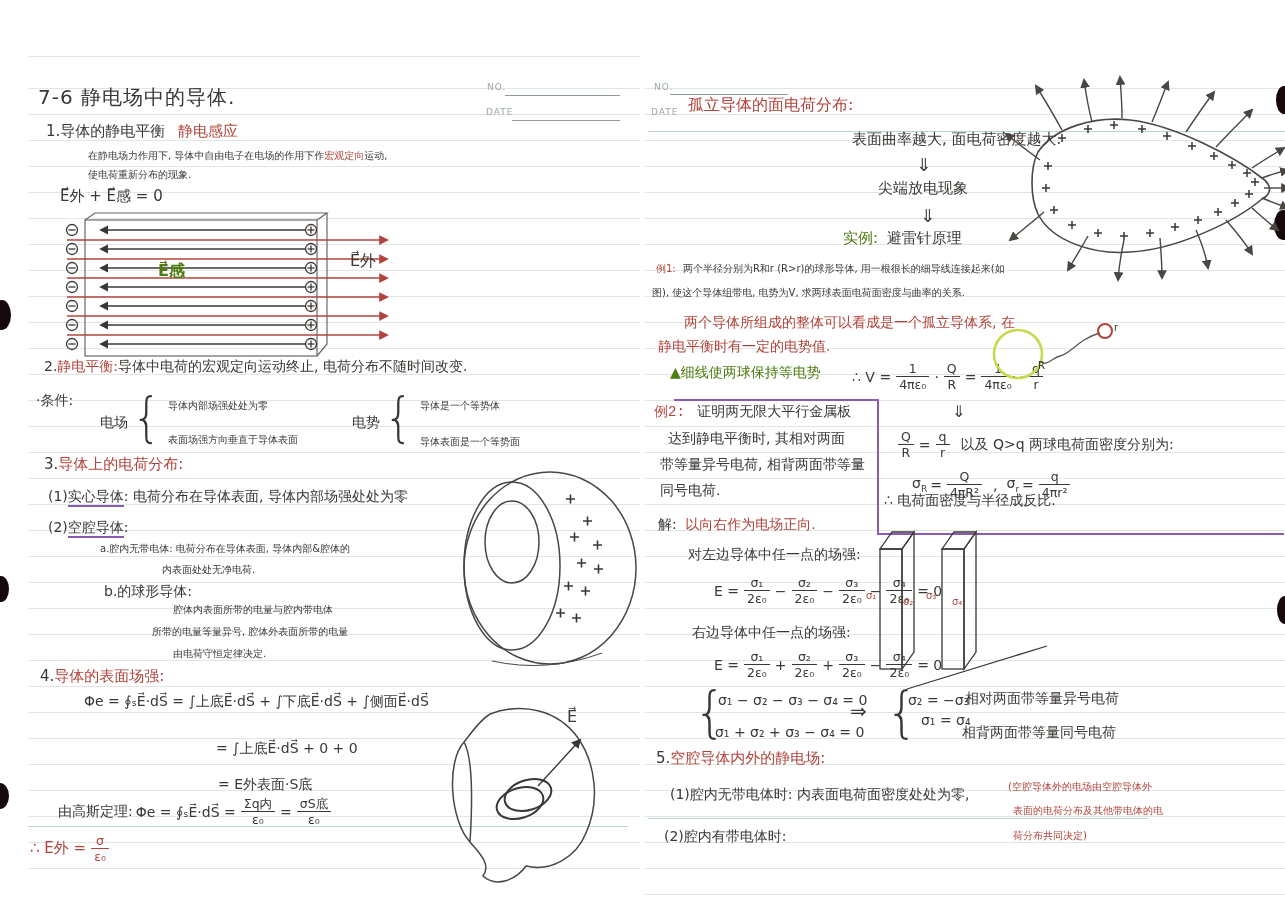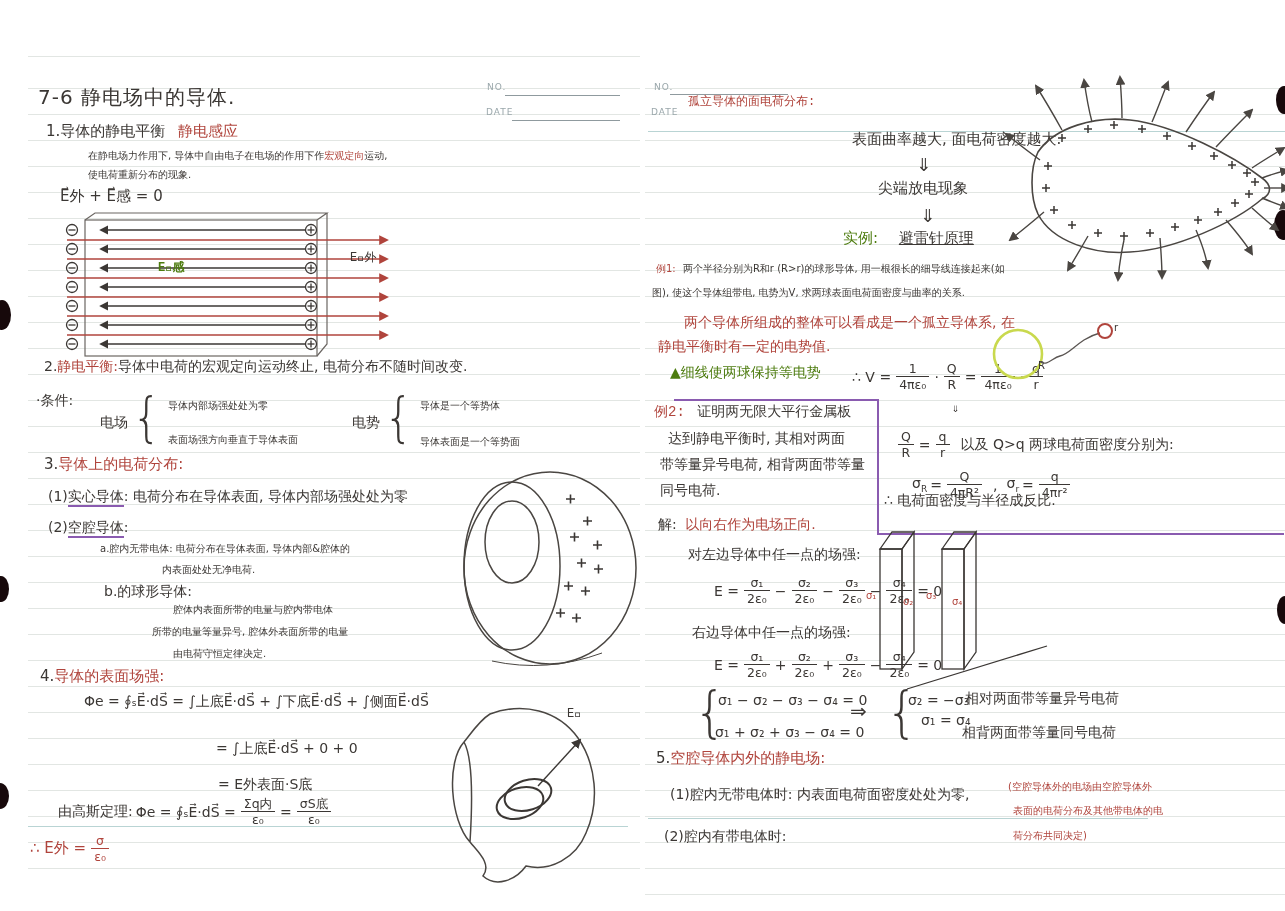--- a/index.html
+++ b/index.html
@@ -7,21 +7,21 @@
        font-family:"DejaVu Sans","Liberation Sans",sans-serif;color:#3b3734;}
   .page{position:absolute;background:
         repeating-linear-gradient(to bottom, rgba(0,0,0,0) 0 25px, #e2e6e3 25px 26px);
         background-position:0 8px;}
   .line,.hw{position:absolute;white-space:nowrap;font-size:14px;color:#3b3734;line-height:1.15;}
   .eqrow{position:absolute;display:flex;align-items:center;gap:3px;white-space:nowrap;font-size:14px;color:#3b3734;}
   .red{color:#b0443c;}
   .purple{color:#4d7c0f;}
   .gray{color:#9aa7ab;}
   .big{font-size:20px;letter-spacing:1px;}
-  .f15{font-size:15px;} .f16{font-size:12px;font-family:Liberation Mono, monospace;} .f13{font-size:10px;} .f18{font-size:18px;}
+  .f15{font-size:15px;} .f16{font-size:16px;} .f13{font-size:10px;} .f18{font-size:18px;}
   .pu{border-bottom:2px solid #8a5bb0;padding-bottom:1px;}
   .brace{font-size:46px;font-weight:200;transform:scaleY(1.15);transform-origin:center;}
   .brace2{font-size:50px;font-weight:200;transform:scaleY(1.1);}
   .frac{display:inline-block;vertical-align:middle;text-align:center;margin:0 2px;line-height:1.05;font-size:12.5px;}
   .frac .num{display:block;padding:0 3px 1px;border-bottom:1.2px solid currentColor;}
   .frac .den{display:block;padding:1px 3px 0;}
   .hrule{position:absolute;height:0;border-top:1.5px solid #b9d4d4;}
   .hdr-line{position:absolute;height:0;border-top:1.5px solid #8f9a9e;}
   .binder{position:absolute;background:#17090b;border-radius:50%;}
   svg{position:absolute;overflow:visible;}
@@ -234,21 +234,21 @@
 <div class="hdr-line" style="left:670px;top:94px;width:118px;"></div>
 <span class="hw gray" style="left:651px;top:107px;font-size:9px;letter-spacing:1px;">DATE</span>
 
 <span class="hw red f16" style="left:688px;top:96px;">孤立导体的面电荷分布:</span>
 <span class="line f15" style="left:852px;top:131px;">表面曲率越大, 面电荷密度越大.</span>
 <span class="hw f18" style="left:916px;top:155px;">⇓</span>
 <span class="line f15" style="left:878px;top:180px;">尖端放电现象</span>
 <span class="hw f18" style="left:920px;top:206px;">⇓</span>
 <div class="line f15" style="left:843px;top:230px;">
   <span class="purple">实例:</span>
-  <span style="margin-left:16px;text-decoration:underline;">避雷针原理</span>
+  <span style="margin-left:4px;">避雷针原理</span>
 </div>
 
 <svg style="left:1000px;top:72px;" width="290" height="228" viewBox="0 0 290 228">
   <defs>
     <marker id="ak2" viewBox="0 0 10 10" refX="8" refY="5" markerWidth="7" markerHeight="7" orient="auto-start-reverse">
         <path d="M0,0L10,5L0,10z" fill="#4a4642"></path>
       </marker>
   </defs>
   <path d="M 38,80 C 55,55 95,44 130,48 C 175,53 235,85 262,106 C 272,113 272,122 262,127 C 235,150 175,178 130,180 C 95,183 52,170 38,142 C 30,125 30,96 38,80 Z" fill="none" stroke="#4a4642" stroke-width="1.6"></path>
   <g stroke="#3b3734" stroke-width="1.5">

